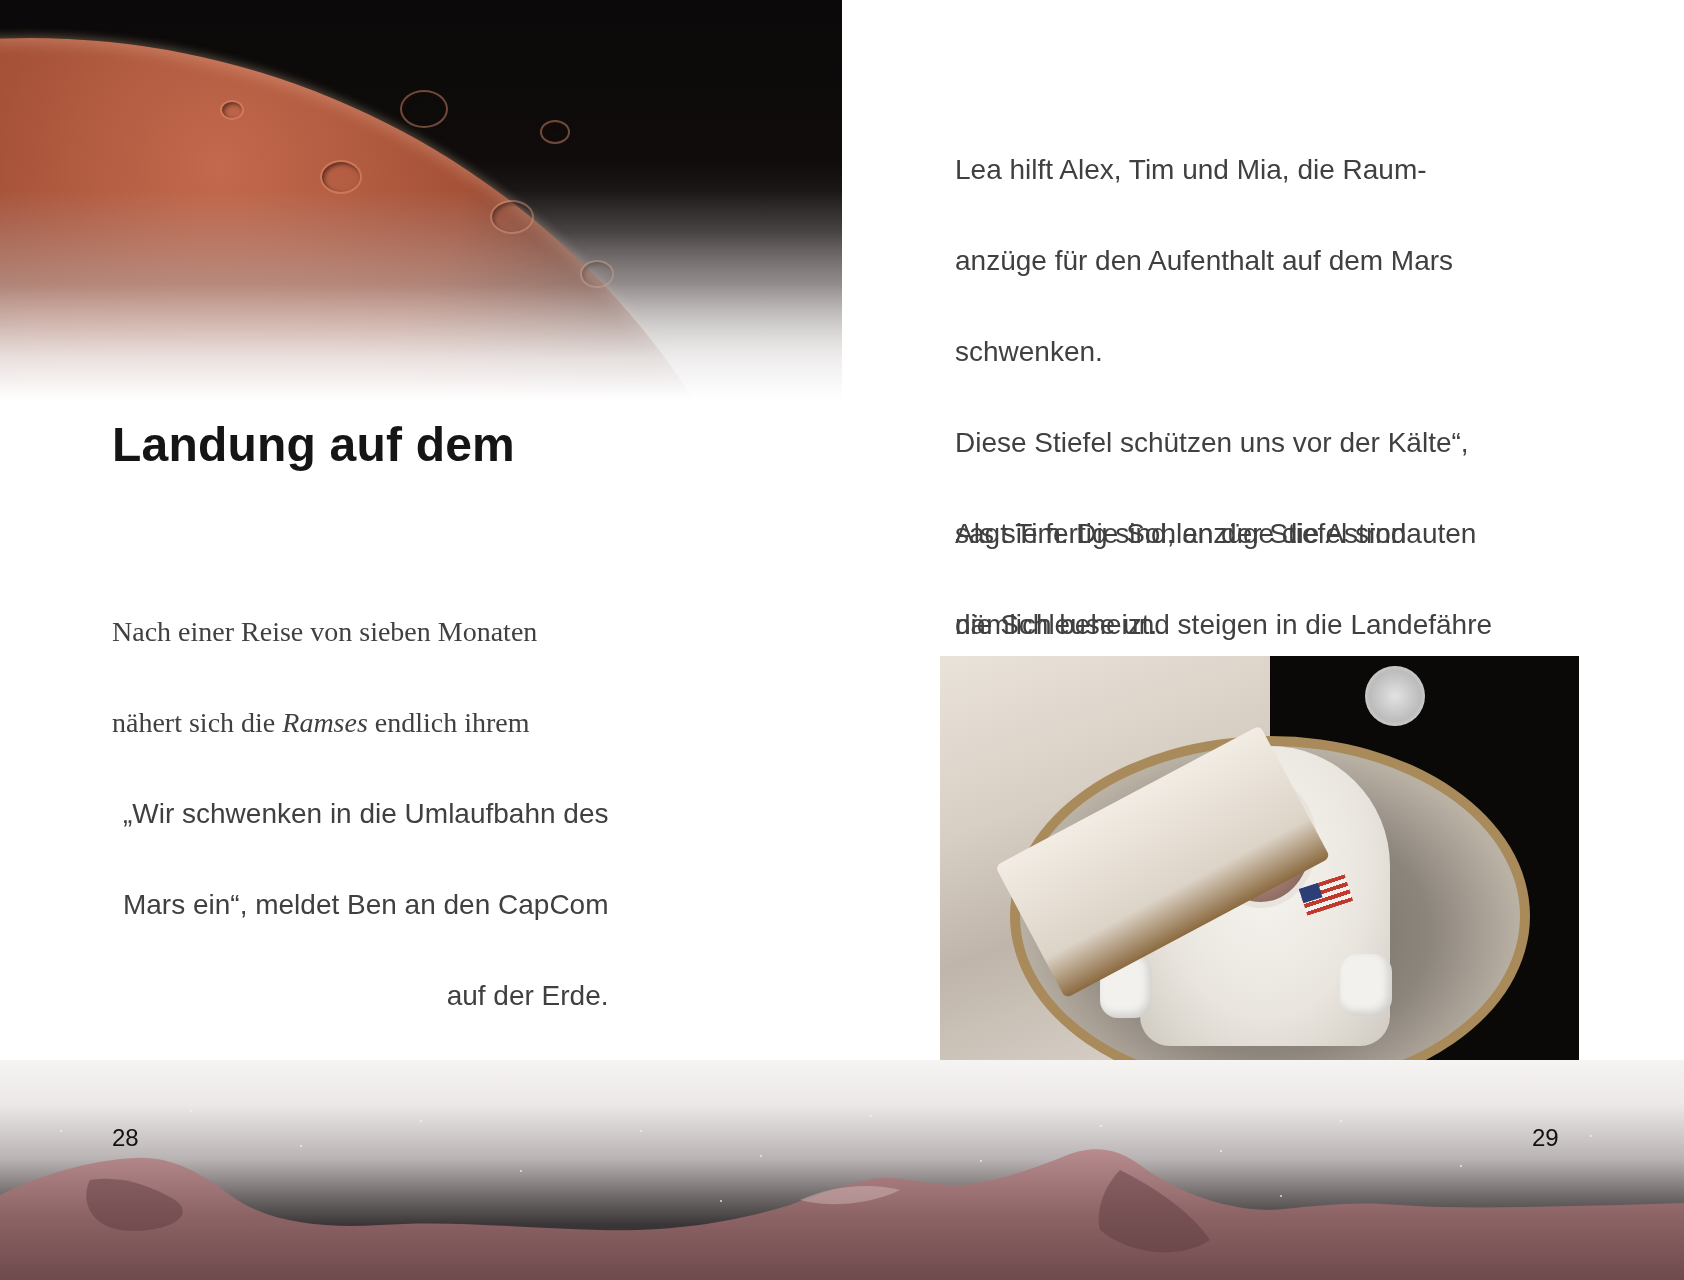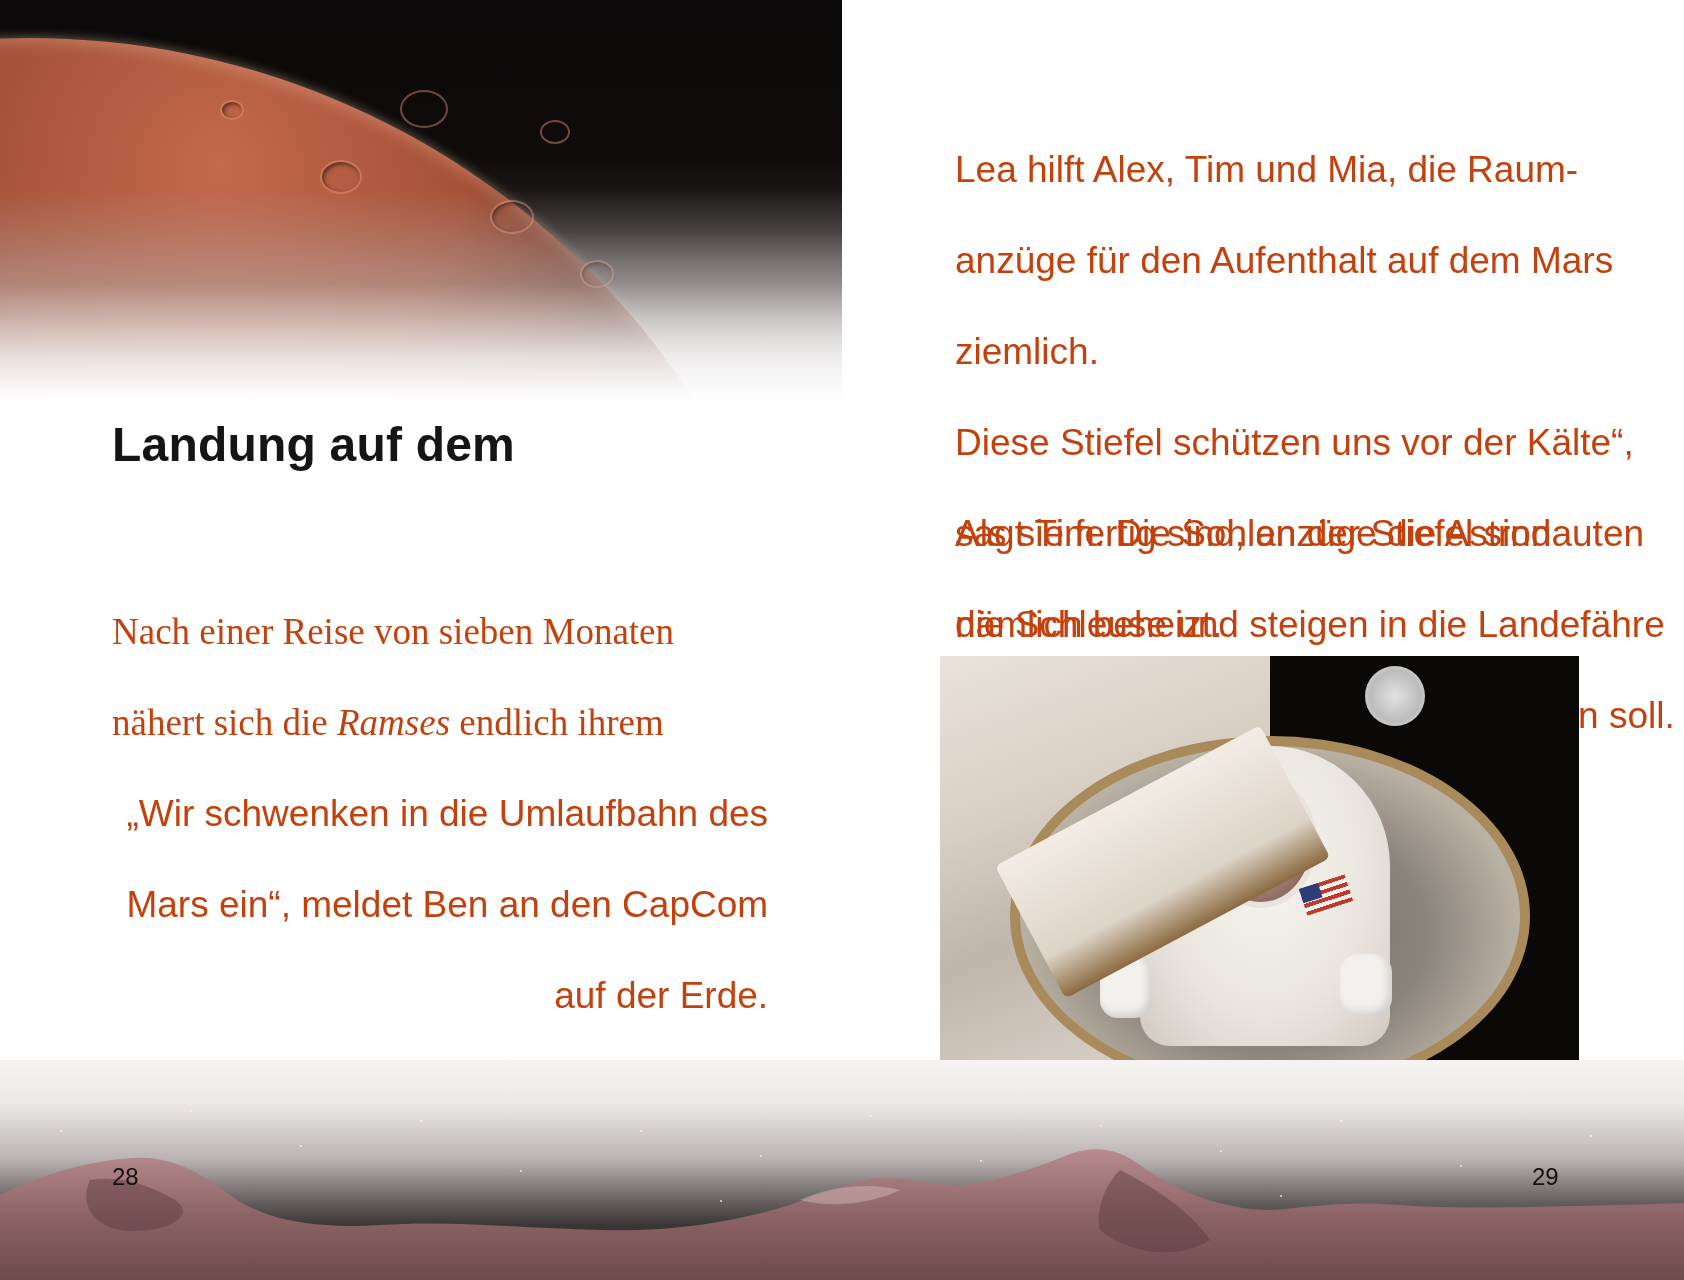--- a/index.html
+++ b/index.html
@@ -34,21 +34,21 @@
     }
 
     
     .page-title {
       position: absolute; left: 112px; top: 412px; width: 560px;
       font-family: "Liberation Sans", sans-serif;
       font-weight: bold; font-size: 48px; line-height: 66px; color: #151515;
       margin: 0; letter-spacing: 0.2px;
     }
     .para {
-      position: absolute; font-size: 37px; line-height: 45.5px; color: #c2410c;
+      position: absolute; font-size: 28px; line-height: 45.5px; color: #404040;
       margin: 0; white-space: pre-line;
     }
     .para .line { display: block; }
     .para i { font-style: italic; }
 
     
     .astro-photo {
       position: absolute; left: 940px; top: 656px; width: 639px; height: 404px;
       overflow: hidden;
       background: #0a0908;
@@ -109,21 +109,20 @@
     .landscape {
       position: absolute; left: 0; top: 1060px; width: 1684px; height: 220px;
       overflow: hidden;
       background: linear-gradient(to bottom, #f6f4f3 0%, #ebe8e7 20%, #b9b4b3 45%, #6f6a69 62%, #3a3637 75%, #2a2627 100%);
     }
     .landscape svg { position: absolute; left: 0; top: 0; }
     .star { position: absolute; width: 2px; height: 2px; border-radius: 50%; background: rgba(255,240,230,0.85); }
     .page-number {
       position: absolute; top: 1124px; font-size: 24px; color: #111;
       font-family: "Liberation Sans", sans-serif;
-      margin-top: 39px;
     }
   </style>
 </head>
 <body>
 
 <div class="mars-hero">
   <div class="planet"></div>
   <div class="crater" style="left:400px;top:90px;width:44px;height:34px;"></div>
   <div class="crater" style="left:320px;top:160px;width:38px;height:30px;"></div>
   <div class="crater" style="left:490px;top:200px;width:40px;height:30px;"></div>
@@ -146,21 +145,21 @@
   <span class="line">„Wir schwenken in die Umlaufbahn des</span>
   <span class="line">Mars ein“, meldet Ben an den CapCom</span>
   <span class="line">auf der Erde.</span>
   <span class="line">„Bald werden wir die Landefähre starten</span>
   <span class="line">können, um auf dem Mars zu landen.“</span>
 </div>
 
 <div class="para right-col" style="top:101px;">
   <span class="line">Lea hilft Alex, Tim und Mia, die Raum-</span>
   <span class="line">anzüge für den Aufenthalt auf dem Mars</span>
-  <span class="line">ziemlich.</span>
+  <span class="line">schwenken.</span>
   <span class="line">Diese Stiefel schützen uns vor der Kälte“,</span>
   <span class="line">sagt Tim. Die Sohlen der Stiefel sind</span>
   <span class="line">nämlich beheizt.</span>
 </div>
 
 <div class="para right-col" style="top:465px;">
   <span class="line">Als sie fertig sind, anzüge die Astronauten</span>
   <span class="line">die Schleuse und steigen in die Landefähre</span>
   <span class="line"><i>Memphis</i><span> ein, die sie zum Mars bringen soll.</span></span>
 </div>

